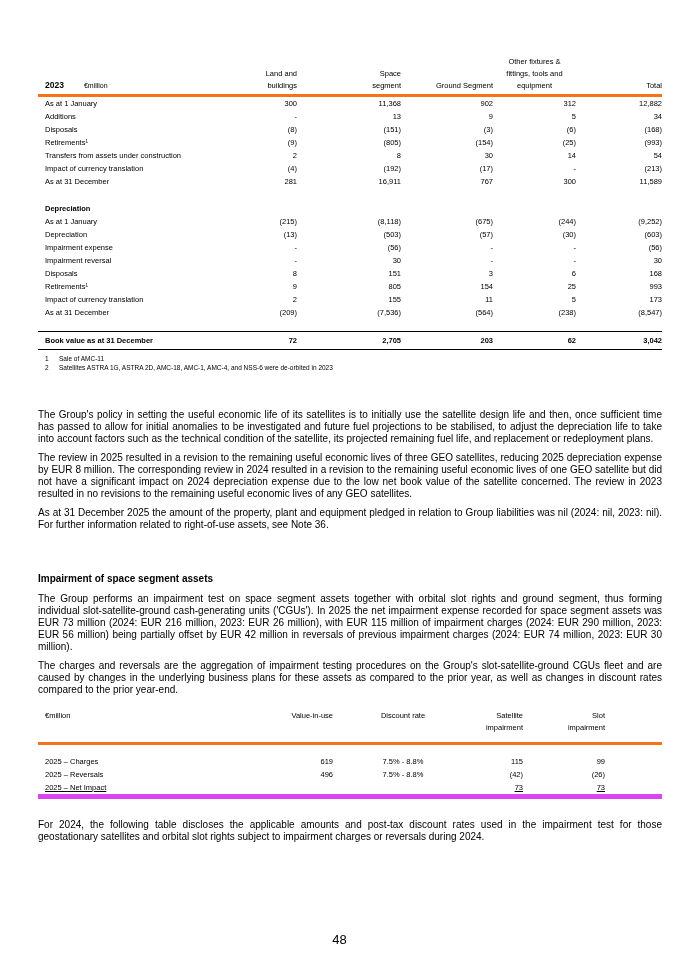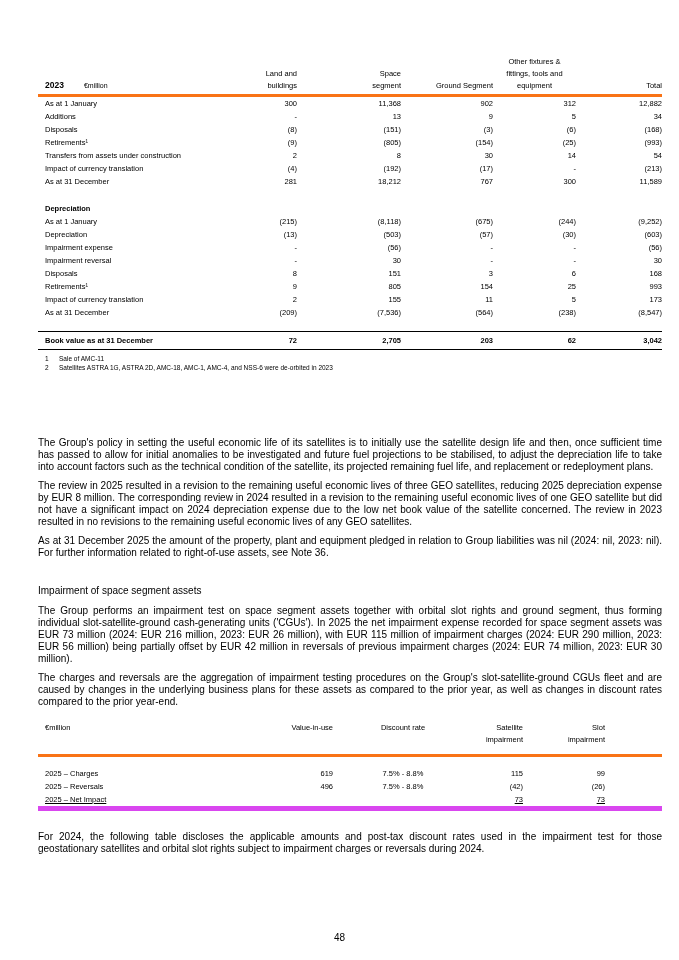--- a/index.html
+++ b/index.html
@@ -44,41 +44,41 @@
   .year { font-weight: bold; font-size: 8.5px; }
   .unit { font-size: 7px; margin-left: 20px; }
   .imp { margin-top: 14px; }
   .imp tbody tr:last-child td { border-bottom: 5px solid #d946ef; text-decoration: underline; }
 
   
   .footnotes { margin: 4px 0 0 7px; font-size: 6.5px; line-height: 9.5px; color: #000; }
   .fn-num { display: inline-block; width: 14px; }
 
   
-  .narrative { margin-top: 64px; }
+  .narrative { margin-top: 36px; }
   .narrative p, .closing {
     font-size: 10px;
     line-height: 12px;
     text-align: justify;
     margin: 0 0 7px 0;
   }
   h2.impairment-heading {
     font-size: 10px;
-    font-weight: normal;
-    margin: 26px 0 9px 0;
+    font-weight: bold;
+    margin: 42px 0 9px 0;
   }
   .narrative.second { margin-top: 0; }
   .closing { margin-top: 20px; margin-bottom: 15px; }
 
   .page-number {
     position: absolute;
     left: 0; top: 932px;
     width: 679px;
     text-align: center;
-    font-size: 10px;
+    font-size: 13px;
   }
 </style>
 </head>
 <body>
 
 <div class="page">
 
   <table class="fin pp">
     <colgroup>
       <col style="width:202px">
@@ -149,21 +149,21 @@
           <td class="label">Impact of currency translation</td>
           <td class="num">(4)</td>
           <td class="num">(192)</td>
           <td class="num">(17)</td>
           <td class="num">-</td>
           <td class="num">(213)</td>
         </tr>
         <tr>
           <td class="label">As at 31 December</td>
           <td class="num">281</td>
-          <td class="num">18,212</td>
+          <td class="num">16,911</td>
           <td class="num">767</td>
           <td class="num">300</td>
           <td class="num">11,589</td>
         </tr>
         <tr class="spacer" style="height: 14px;">
           <td colspan="6"></td>
         </tr>
         <tr>
           <td class="label bold" colspan="6">Depreciation</td>
         </tr>

